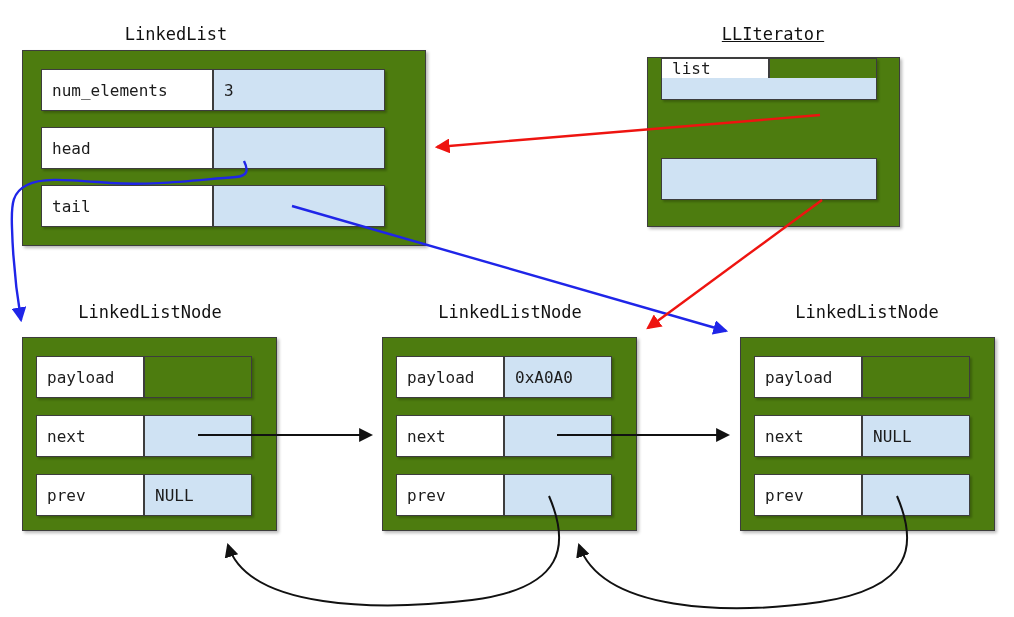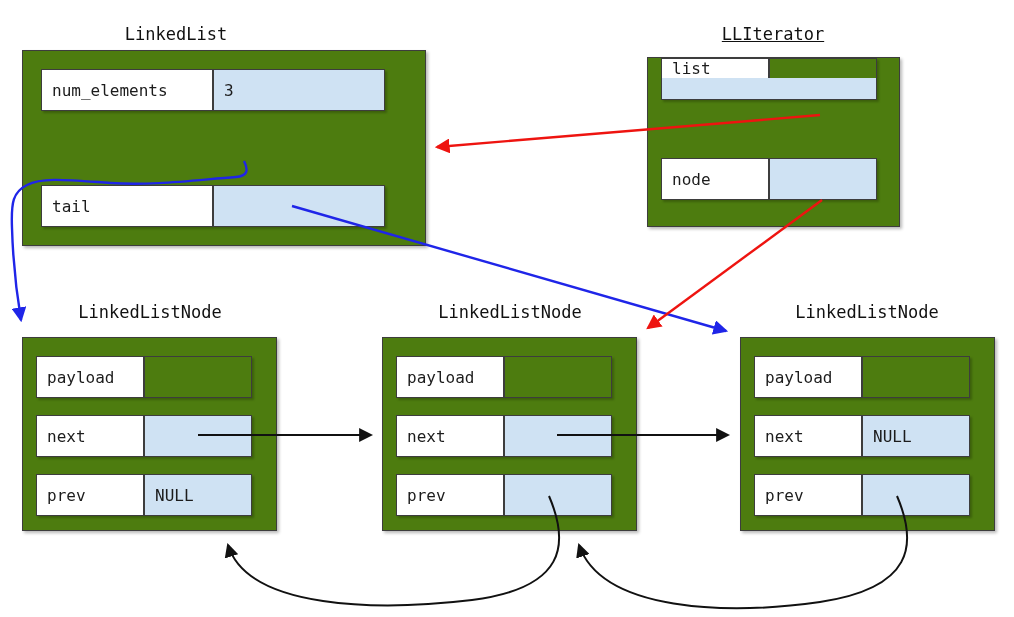--- a/index.html
+++ b/index.html
@@ -72,33 +72,36 @@
   <div class="box-title" style="left:773px; top:24px;text-decoration:underline;">LLIterator</div>
   <div class="box-title" style="left:150px; top:302px;">LinkedListNode</div>
   <div class="box-title" style="left:510px; top:302px;">LinkedListNode</div>
   <div class="box-title" style="left:867px; top:302px;">LinkedListNode</div>
 
   <div class="struct-box" style="left:22px; top:50px; width:404px; height:196px;">
     <div class="field-row row-ll" style="top:18px;">
       <div class="field-label lbl-wide">num_elements</div>
       <div class="field-value">3</div>
     </div>
+    <div class="field-row row-ll" style="top:76px;">
+      <div class="field-label lbl-wide">head</div>
+      <div class="field-value"></div>
+    </div>
     <div class="field-row row-ll" style="top:134px;">
       <div class="field-label lbl-wide">tail</div>
       <div class="field-value"></div>
     </div>
   </div>
 
   <div class="struct-box" style="left:647px; top:57px; width:253px; height:170px;">
     <div class="field-row row-std" style="top:0;flex-direction:column;">
       <div class="field-label lbl-std">list</div>
       <div class="field-value"></div>
     </div>
     <div class="field-row row-std" style="top:100px;">
-      <div class="field-label lbl-std">node</div>
       <div class="field-value"></div>
     </div>
   </div>
 
   <div class="struct-box" style="left:22px; top:337px; width:255px; height:194px;">
     <div class="field-row row-std" style="top:18px;">
       <div class="field-label lbl-std">payload</div>
     </div>
     <div class="field-row row-std" style="top:77px;">
       <div class="field-label lbl-std">next</div>
@@ -106,20 +109,21 @@
     </div>
     <div class="field-row row-std" style="top:136px;">
       <div class="field-label lbl-std">prev</div>
       <div class="field-value">NULL</div>
     </div>
   </div>
 
   <div class="struct-box" style="left:382px; top:337px; width:255px; height:194px;">
     <div class="field-row row-std" style="top:18px;">
       <div class="field-label lbl-std">payload</div>
+      <div class="field-value">0xA0A0</div>
     </div>
     <div class="field-row row-std" style="top:77px;">
       <div class="field-label lbl-std">next</div>
       <div class="field-value"></div>
     </div>
     <div class="field-row row-std" style="top:136px;">
       <div class="field-label lbl-std">prev</div>
       <div class="field-value"></div>
     </div>
   </div>

